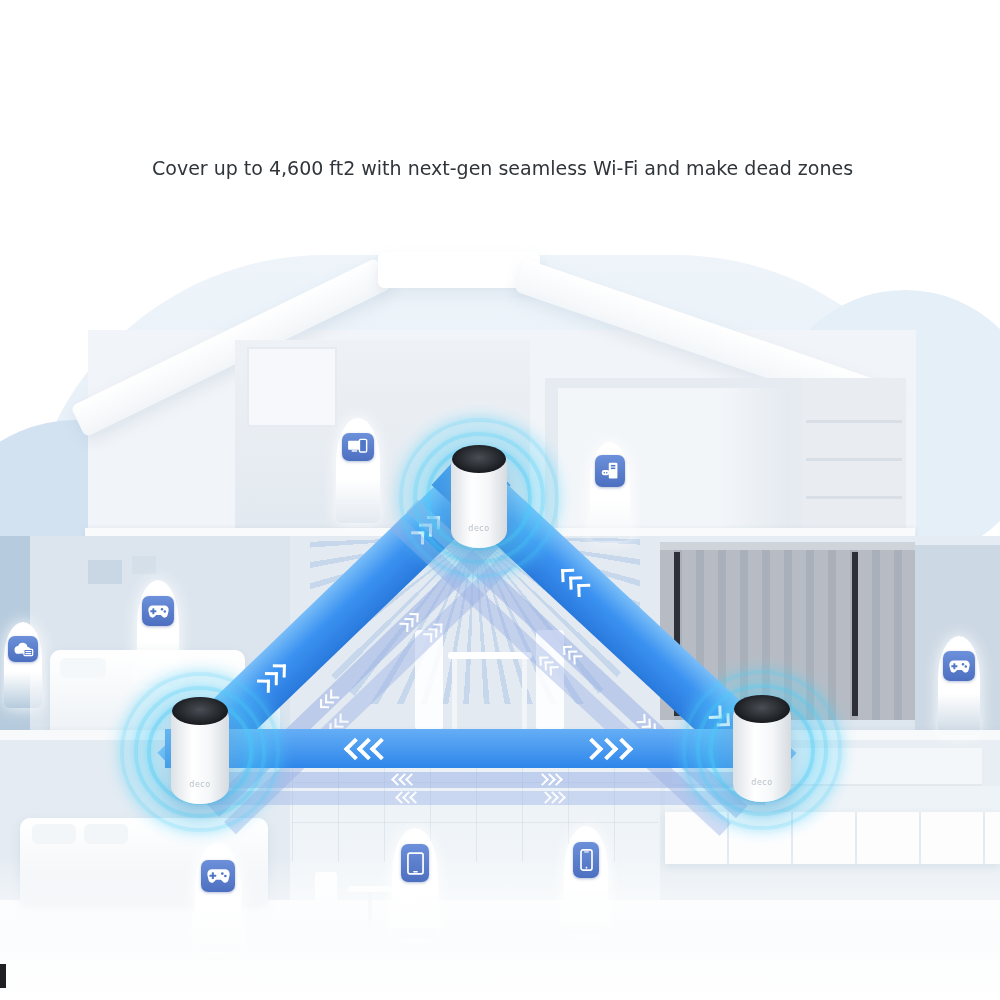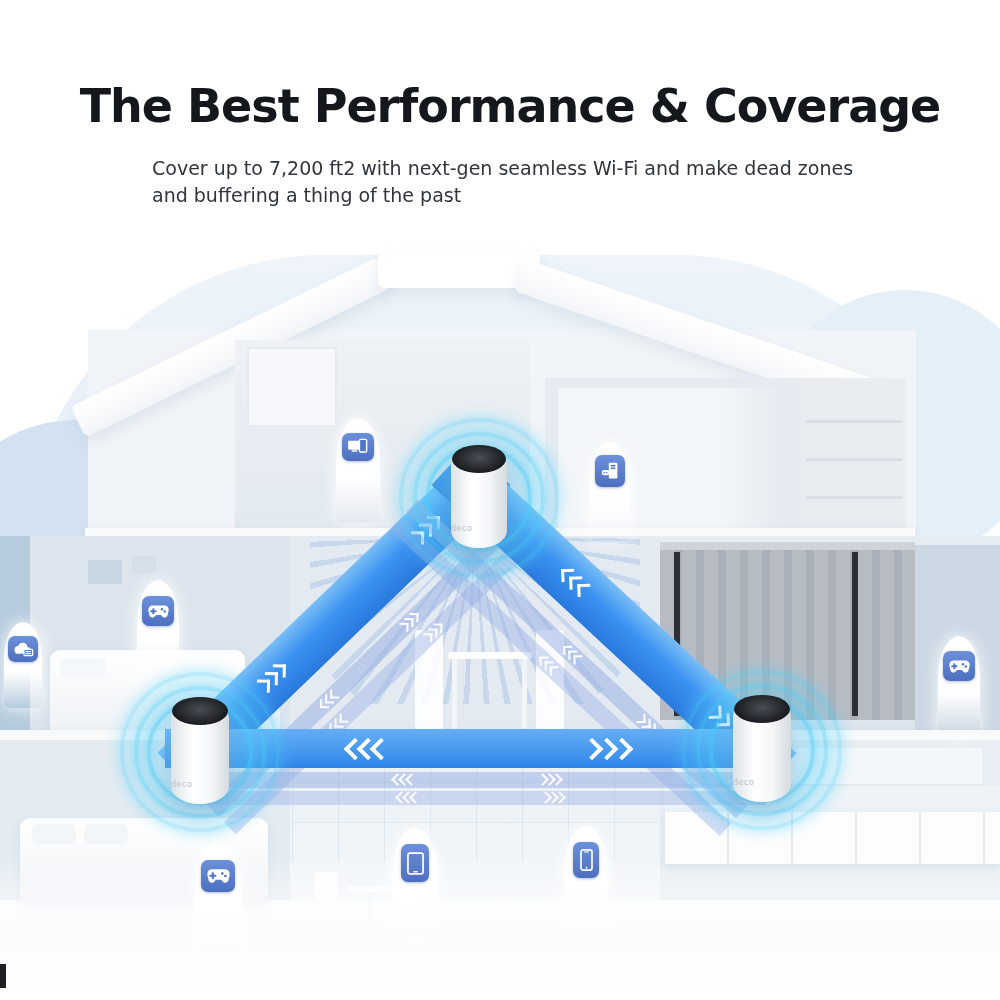--- a/index.html
+++ b/index.html
@@ -26,41 +26,40 @@
   .ring{position:absolute;border-radius:50%;border:4px solid rgba(72,206,247,.55);
         box-shadow:0 0 12px rgba(72,206,247,.65), inset 0 0 12px rgba(72,206,247,.45);}
   .r1{left:5px;top:5px;width:152px;height:152px;opacity:.55;}
   .r2{left:19px;top:19px;width:124px;height:124px;opacity:.75;}
   .r3{left:32px;top:32px;width:98px;height:98px;opacity:.95;}
   .cyl{position:absolute;left:56px;top:33px;width:58px;height:104px;
        background:linear-gradient(90deg,#dde2e7 0%,#ffffff 38%,#f4f6f8 68%,#d6dbe0 100%);
        border-radius:29px/18px;box-shadow:0 10px 22px rgba(90,130,180,.3);}
   .cap{position:absolute;left:1px;right:1px;top:-3px;height:28px;border-radius:50%;
        background:radial-gradient(ellipse at 50% 45%,#4a4e55 0%,#2a2d32 45%,#121418 80%);}
-  .deco-label{position:absolute;bottom:15px;width:100%;
+  .deco-label{position:absolute;bottom:15px;width:100%;text-align:center;
               font-size:8px;letter-spacing:.5px;color:#b9c0c8;}
   
   .band{position:absolute;}
   .stripe-main{position:absolute;left:0;width:100%;
         background:linear-gradient(180deg,#79bdf8 0%,#3b92f0 45%,#2979dd 100%);}
   .stripe-sub{position:absolute;background:rgba(151,174,229,.52);}
   .chevs{position:absolute;display:flex;}
   .chevs i{display:block;width:10px;height:10px;border-top:3.4px solid #fff;border-right:3.4px solid #fff;}
   .chevs.r i{transform:rotate(45deg);margin-left:-2px;}
   .chevs.l i{transform:rotate(-135deg);margin-right:-2px;}
   .chevs.sm i{width:7px;height:7px;border-width:2.6px;}
   .chevs.lg i{width:12px;height:12px;border-width:4.2px;margin-left:-1px;}
 </style>
 </head>
 <body>
 
 <div id="stage">
 
-  <h1 class="title">The Best Performance &amp; Coverage</h1>
-  <p class="subtitle"><span>Cover up to 7,200 ft2 with next-gen seamless Wi-Fi and make dead zones</span><br><span>and buffering a thing of the past</span></p>
+  <p class="subtitle"><span>Cover up to 4,600 ft2 with next-gen seamless Wi-Fi and make dead zones</span><br></p>
 
   <div class="abs" style="left:0;top:220px;width:1000px;height:780px;">
 
     <div class="abs" style="left:25px;top:35px;width:950px;height:645px;border-radius:300px;background:linear-gradient(180deg,#eef4fa 0%,#dfeaf5 70%);"></div>
     <div class="abs" style="left:-70px;top:200px;width:290px;height:300px;border-radius:50%;background:#d2e2f1;"></div>
     <div class="abs" style="left:770px;top:70px;width:270px;height:270px;border-radius:50%;background:#e5eff8;"></div>
     <div class="abs" style="left:40px;top:420px;width:920px;height:260px;border-radius:50%;background:#d8e5f1;"></div>
 
     <div class="abs" style="left:88px;top:110px;width:828px;height:205px;background:#f1f4f8;"></div>
     <div class="abs" style="left:78px;top:185px;width:340px;height:34px;background:linear-gradient(180deg,#ffffff,#f2f5f8);border-radius:6px;transform:rotate(-26deg);transform-origin:0 50%;box-shadow:0 6px 14px rgba(160,180,200,.25);"></div>

